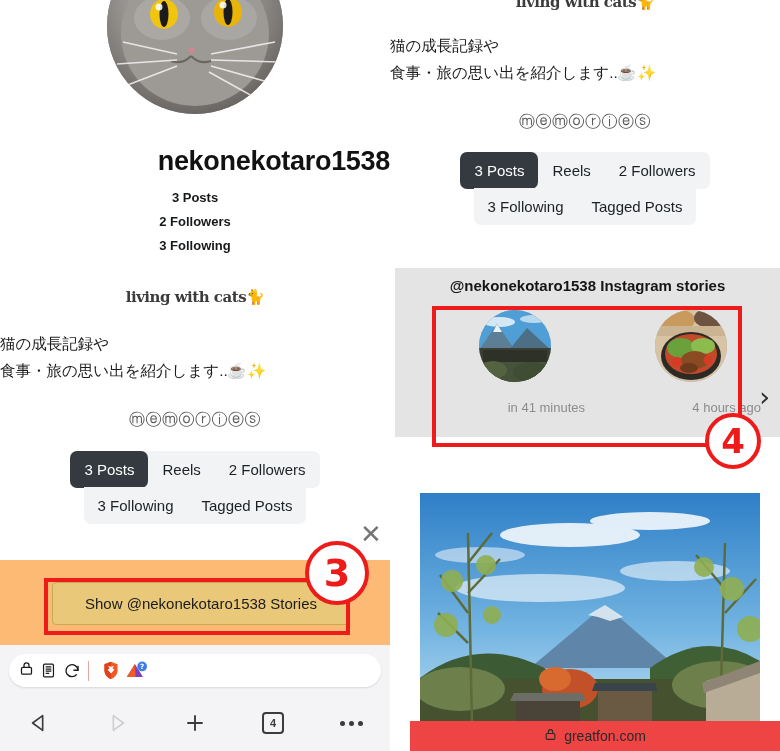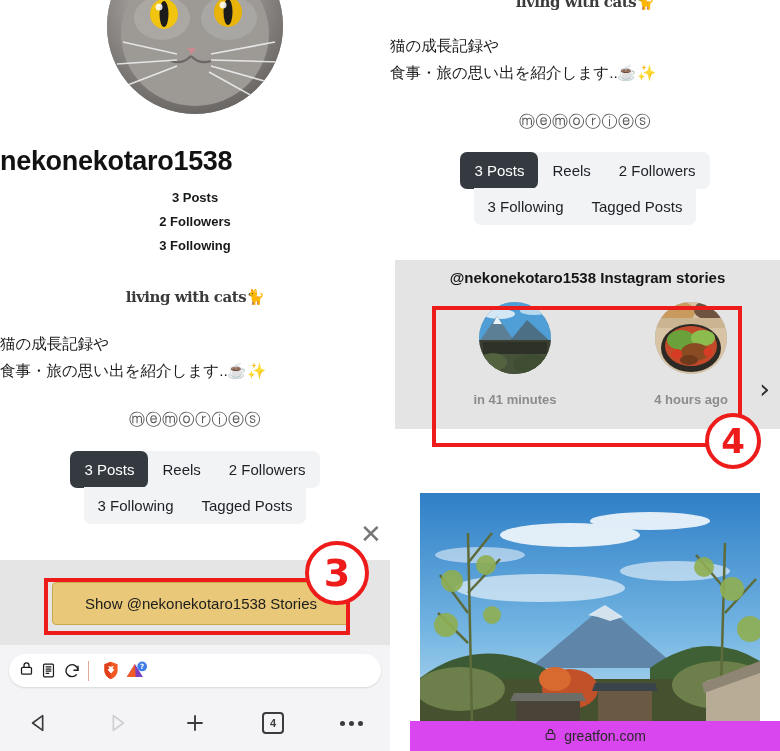--- a/index.html
+++ b/index.html
@@ -30,21 +30,21 @@
   .avatar svg { display: block; width: 100%; height: 100%; }
 
   .profile-name {
     position: absolute; top: 110px; left: 0; right: 0;
     text-align: center;
     font-size: 25px; color: #1a1a1a; font-weight: 400;
     letter-spacing: 1px;
   }
   .profile-handle {
     position: absolute; top: 146px; left: 0; right: 0;
-    text-align: left;
+    text-align: right;
     font-size: 27px; color: #121212; font-weight: 700;
     letter-spacing: -0.3px;
   }
   .stats {
     position: absolute; top: 186px; left: 0; right: 0;
     text-align: center;
   }
   .stats .stat {
     font-size: 13px; font-weight: 700; color: #16181a;
     line-height: 24px;
@@ -82,21 +82,21 @@
     padding: 10px 14px; white-space: nowrap; cursor: pointer;
   }
   .tab.active {
     background: #343a40; color: #ffffff; border-radius: 7px;
     font-weight: 400;
   }
 
   
   .story-sheet {
     position: absolute; left: 0; right: 0;
-    background: #e5e5e5;
+    background: #fdba74;
   }
   .show-stories-btn {
     background: #e9c979; border: 1px solid #c9a94f;
     border-radius: 4px;
     font-size: 15px; color: #1c1c1c;
     padding: 12px 10px; text-align: center;
     cursor: pointer;
   }
 
   
@@ -158,42 +158,42 @@
   }
   .stories-card {
     position: absolute; left: 5px; right: 0;
     background: #e4e4e4;
   }
   .stories-title {
     font-size: 15px; font-weight: 700; color: #151515;
     text-align: center; padding: 9px 0 4px;
   }
   .stories-strip { display: flex; align-items: flex-start; padding: 0 0 0 0; }
-  .story-item { width: 140px; text-align: center; font-weight: bold; }
+  .story-item { width: 140px; text-align: right; }
   .story-thumb {
     width: 72px; height: 72px; border-radius: 50%; overflow: hidden;
     margin: 12px auto 0; background: #9aa;
   }
   .story-thumb svg { display: block; width: 100%; height: 100%; }
   .story-time {
     font-size: 13px; color: #8c8c8c; margin-top: 18px;
   }
   .chev {
     position: absolute; right: 10px; top: 115px;
     font-size: 27px; color: #2b2b2b; cursor: pointer; line-height: 1;
     font-family: "DejaVu Sans", sans-serif;
   }
   .photo-card {
     position: absolute; left: 30px; top: 493px; width: 340px; height: 230px;
     overflow: hidden; background: #6fb3e0;
   }
   .photo-card svg { display: block; width: 100%; height: 100%; }
   .site-bar {
     position: absolute; left: 410px; right: 0; bottom: 0; height: 30px;
-    background: #d946ef; display: flex; align-items: center; justify-content: center;
+    background: #ef4444; display: flex; align-items: center; justify-content: center;
     gap: 7px; font-size: 14px; color: #2a2a2a;
   }
 </style>
 </head>
 <body>
 
 <div class="screen">
 
   <div class="panel-left">
 
@@ -354,21 +354,21 @@
         <div class="tab active">3 Posts</div>
         <div class="tab">Reels</div>
         <div class="tab">2 Followers</div>
       </div>
       <div class="tabrow row2">
         <div class="tab">3 Following</div>
         <div class="tab">Tagged Posts</div>
       </div>
     </div>
 
-    <div class="stories-card" style="top:260px; height:169px">
+    <div class="stories-card" style="top:268px; height:169px">
       <div class="stories-title">@nekonekotaro1538 Instagram stories</div>
       <div class="stories-strip">
         <div class="story-item" style="margin-left:50px">
           <div class="story-thumb">
             <svg viewBox="0 0 72 72" preserveAspectRatio="xMidYMid slice">
               <rect width="72" height="40" fill="#4f9fd6"></rect>
               <ellipse cx="20" cy="12" rx="16" ry="5" fill="#ffffff" opacity=".75"></ellipse>
               <ellipse cx="55" cy="9" rx="14" ry="4" fill="#ffffff" opacity=".6"></ellipse>
               <path d="M0 40 L18 14 L36 40Z" fill="#5d7f95"></path>
               <path d="M14 22 L18 14 L23 22 Z" fill="#e9f2f7"></path>

